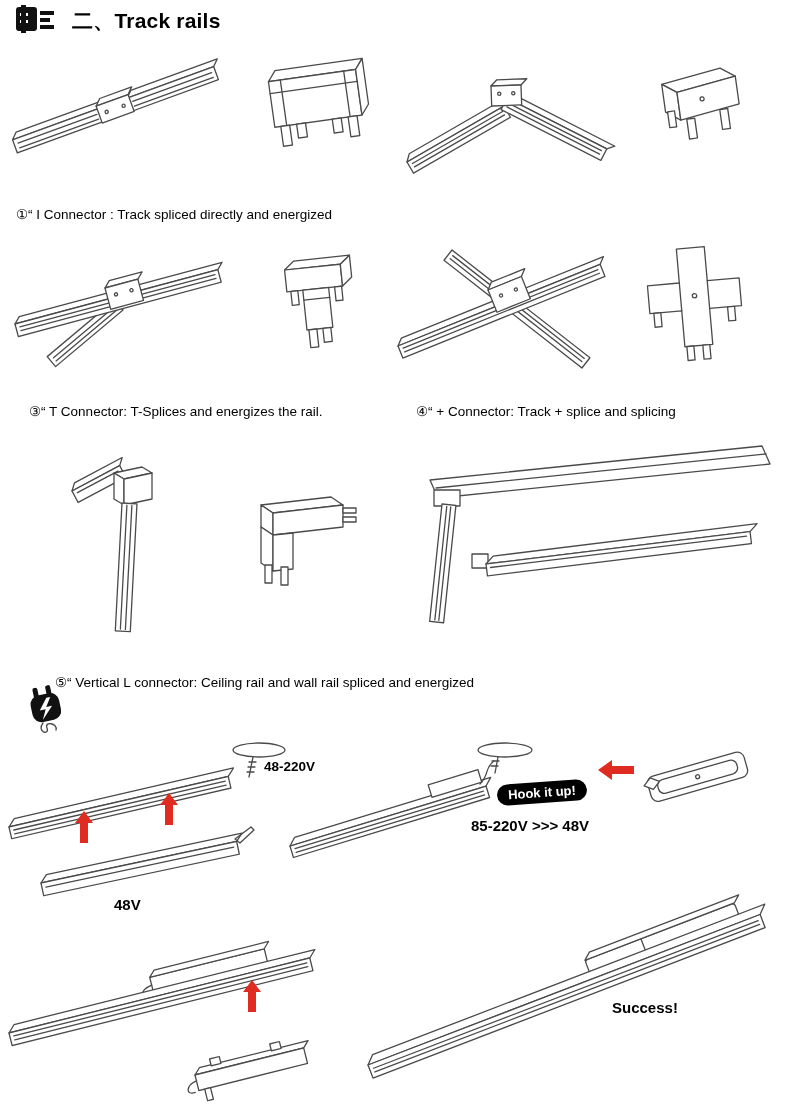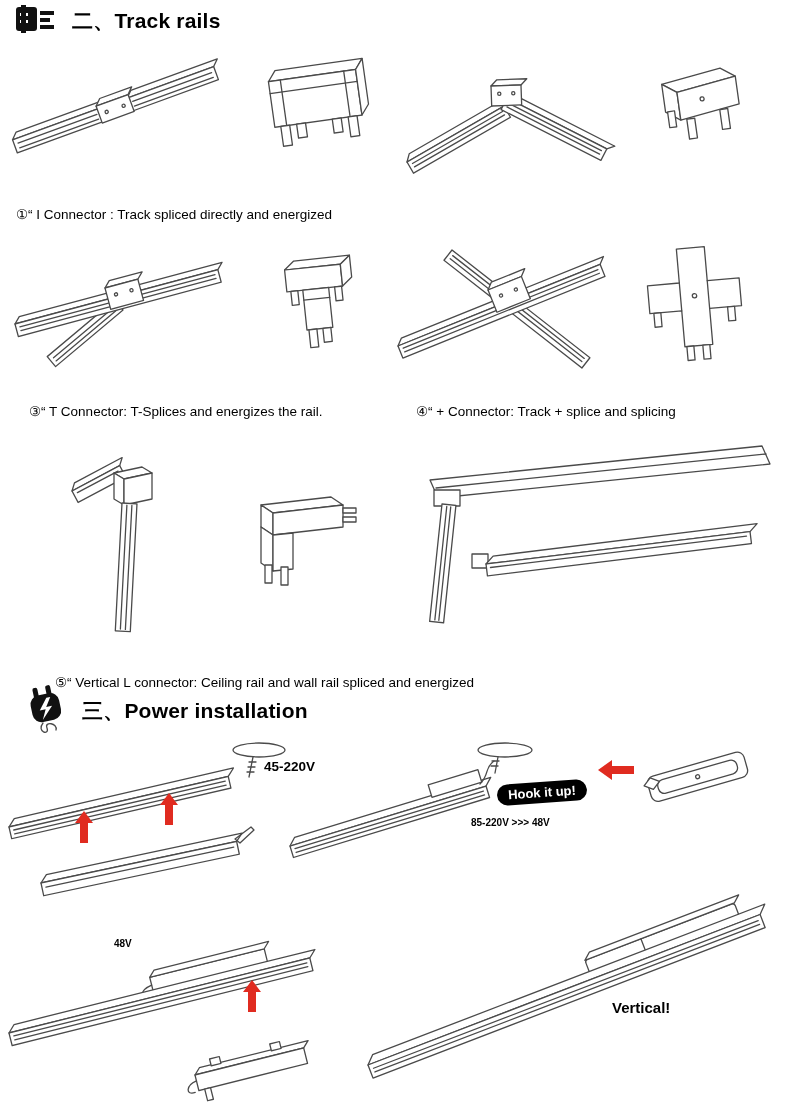--- a/index.html
+++ b/index.html
@@ -15,21 +15,21 @@
   .caption {
     position:absolute; font-size:13.5px; color:#000; line-height:1.7;
     padding-left:26px; text-indent:-26px;
   }
   .fig { position:absolute; }
   .fig svg { display:block; overflow:visible; }
   .ln  { stroke:#4a4a4a; fill:#fff;  stroke-width:1.3; stroke-linejoin:round; stroke-linecap:round; }
   .lnn { stroke:#4a4a4a; fill:none;  stroke-width:1.3; stroke-linejoin:round; stroke-linecap:round; }
   .arrow-red { fill:#e02b20; stroke:none; }
   .lbl { position:absolute; font-weight:bold; font-size:13.5px; color:#000; white-space:nowrap; }
-  .lbl-big { font-size:10px; }
+  .lbl-big { font-size:15px; }
   .badge {
     position:absolute; background:#000; color:#fff; font-weight:bold; font-size:13px;
     padding:3px 11px; border-radius:11px; transform:rotate(-4deg); white-space:nowrap;
   }
 </style>
 </head>
 <body>
 
 <div class="page">
 
@@ -273,33 +273,32 @@
       <svg width="48" height="54" viewBox="0 0 48 54">
         <g transform="rotate(-12 24 24)">
           <rect x="14" y="4" width="5" height="11" rx="2" fill="#111"></rect>
           <rect x="27" y="4" width="5" height="11" rx="2" fill="#111"></rect>
           <rect x="9" y="12" width="29" height="27" rx="9" fill="#111"></rect>
           <path d="M26,16 l-9,11 h6 l-5,10 l12,-12 h-6 l6,-9 z" fill="#fff"></path>
         </g>
         <path d="M21,41 c-7,9 7,13 4,5 c-3,-7 11,-5 9,2" class="lnn" stroke-width="2"></path>
       </svg>
     </span>
-    <span class="sec-title">三、Power installation</span>
   </div>
 
   <div class="fig" style="left:225px; top:740px;">
     <svg width="70" height="50" viewBox="0 0 70 50">
       <g class="lnn">
         <ellipse cx="34" cy="10" rx="26" ry="7" fill="#fff"></ellipse>
         <path d="M28,17 l-4,20"></path>
         <path d="M24,22 h7 M23,27 h7 M22,32 h7"></path>
       </g>
     </svg>
   </div>
-  <div class="lbl" style="left:264px; top:759px;">45-220V</div>
+  <div class="lbl" style="left:264px; top:759px;">48-220V</div>
 
   <div class="fig" style="left:5px; top:765px;">
     <svg width="260" height="135" viewBox="0 0 260 135">
       <g class="ln">
         <g transform="translate(4,62) rotate(-13)">
           <polygon points="0,0 225,0 232,-7 7,-7"></polygon>
           <rect x="0" y="0" width="225" height="12"></rect>
           <line x1="4" y1="4" x2="221" y2="4"></line>
           <line x1="4" y1="8" x2="221" y2="8"></line>
         </g>
@@ -307,21 +306,21 @@
         <polygon class="arrow-red" points="164,28 173,40 168,40 168,60 160,60 160,40 155,40"></polygon>
         <g transform="translate(36,118) rotate(-12)">
           <polygon points="0,0 200,0 207,-7 7,-7"></polygon>
           <rect x="0" y="0" width="200" height="13"></rect>
           <line x1="4" y1="5" x2="196" y2="5"></line>
         </g>
         <path class="lnn" d="M230,74 l16,-12 l3,3 l-14,13 z"></path>
       </g>
     </svg>
   </div>
-  <div class="lbl lbl-big" style="left:114px; top:896px;margin-top:42px;">48V</div>
+  <div class="lbl lbl-big" style="left:114px; top:896px;">48V</div>
 
   <div class="fig" style="left:280px; top:728px;">
     <svg width="330" height="115" viewBox="0 0 330 115">
       <g class="ln">
         <ellipse cx="225" cy="22" rx="27" ry="7"></ellipse>
         <path class="lnn" d="M218,29 l-3,16 M212,33 h7 M211,38 h7"></path>
         <g transform="translate(10,118) rotate(-17)">
           <polygon points="0,0 205,0 212,-7 7,-7"></polygon>
           <rect x="0" y="0" width="205" height="12"></rect>
           <line x1="4" y1="4" x2="201" y2="4"></line>
@@ -384,15 +383,15 @@
           <polygon points="240,-20 400,-20 407,-26 247,-26"></polygon>
           <line x1="300" y1="-20" x2="300" y2="-5"></line>
           <polygon points="0,0 420,0 428,-8 8,-8"></polygon>
           <rect x="0" y="0" width="420" height="14"></rect>
           <line x1="4" y1="5" x2="416" y2="5"></line>
           <line x1="4" y1="9" x2="416" y2="9"></line>
         </g>
       </g>
     </svg>
   </div>
-  <div class="lbl" style="left:612px; top:999px; font-size:15px;">Vertical!</div>
+  <div class="lbl" style="left:612px; top:999px; font-size:15px;">Success!</div>
 
 </div>
 
 </body></html>

